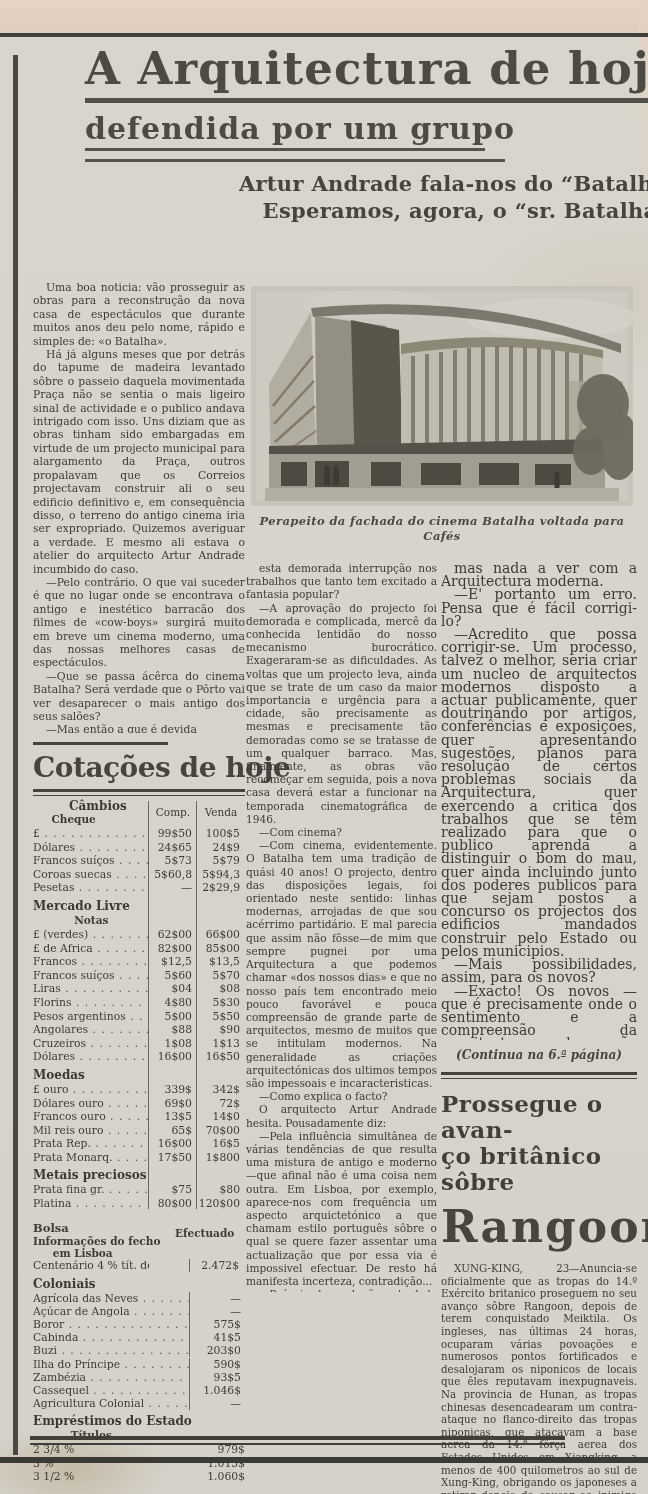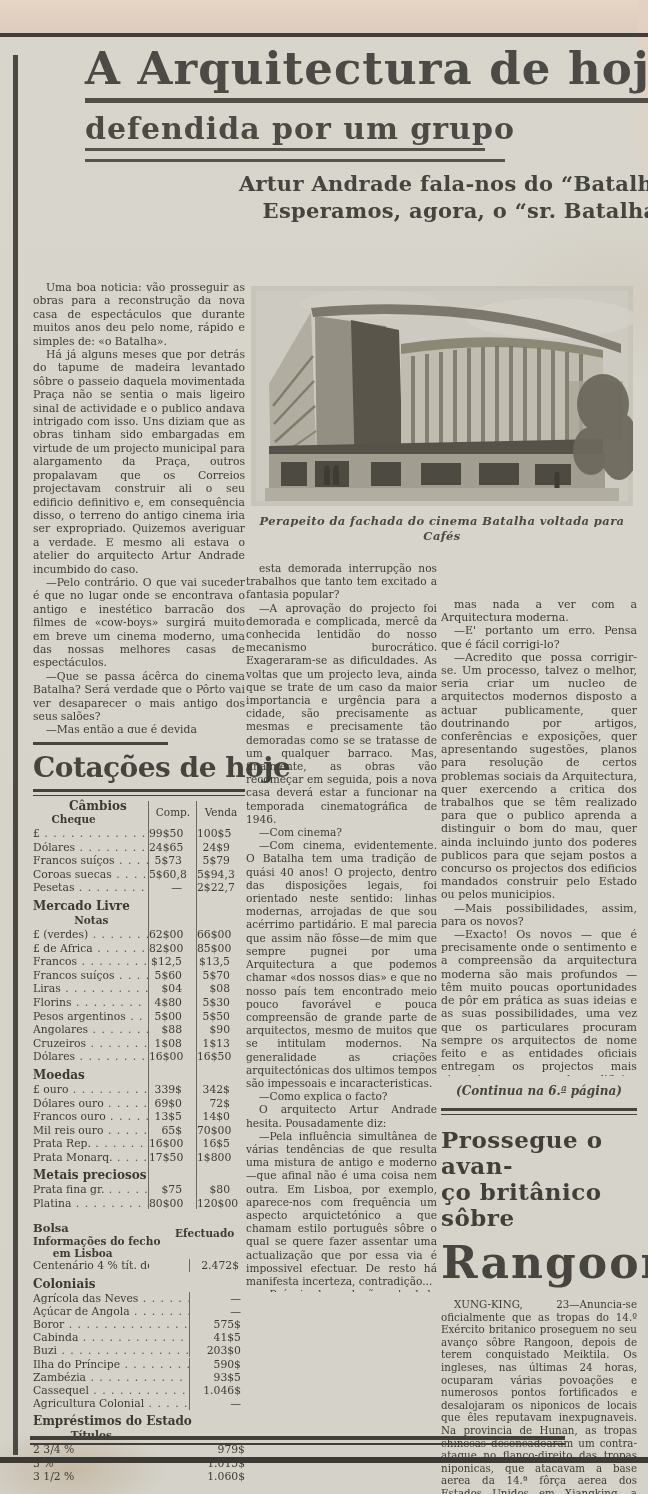--- a/index.html
+++ b/index.html
@@ -28,21 +28,21 @@
   .kicker{width:100%;text-align:right;font-size:21px;font-weight:bold;color:#45443e;
     line-height:27px;margin-top:8px;letter-spacing:.3px;}
 
   
   .newsp p{margin:0;text-indent:13px;text-align:justify;}
   .col1-article{height:452px;overflow:hidden;font-size:10.8px;line-height:13.4px;}
   .col-left{position:absolute;left:33px;top:281px;width:212px;}
   .col-mid{position:absolute;left:246px;top:562px;width:191px;height:730px;overflow:hidden;
     font-size:10.6px;line-height:13.2px;}
   .col-right{position:absolute;left:441px;top:562px;width:196px;}
-  .col3-article{height:478px;overflow:hidden;font-size:11px;line-height:13.2px;margin-top:36px;}
+  .col3-article{height:478px;overflow:hidden;font-size:14px;line-height:13.2px;}
   .continuation{font-style:italic;text-align:center;font-size:12px;margin-top:8px;font-weight:bold;color:#46453f;}
 
   
   .figure-wrap{position:absolute;left:251px;top:286px;width:382px;}
   .figure-wrap svg{display:block;}
   .caption{margin-top:8px;text-align:center;font-style:italic;font-weight:bold;
     font-size:11.5px;line-height:15px;color:#4a4943;letter-spacing:.4px;}
 
   
   .pre-cot-rule{width:135px;height:3px;background:#45443e;margin:9px 0 6px 0;}
@@ -55,21 +55,21 @@
   .tbl-head2{display:flex;align-items:center;margin-bottom:2px;}
   .tbl-head2 .h-left{flex:1;}
   .h-heading{font-weight:bold;font-size:12px;color:#3b3a34;margin-left:36px;}
   .h-sub{font-weight:bold;font-size:10.5px;text-align:center;width:70%;}
   .h-col{width:48px;text-align:center;font-size:10.5px;}
   .sec-head{font-weight:bold;font-size:12px;margin:4px 0 1px 0;color:#3b3a34;}
   .sec-sub{font-weight:bold;font-size:10.5px;text-align:center;width:55%;margin-bottom:2px;}
   .qrow{display:flex;align-items:baseline;height:13.6px;}
   .qrow .cell-0{flex:1;white-space:nowrap;overflow:hidden;}
   .qrow .cell-0::after{content:' . . . . . . . . . . . . . . . . . . .';letter-spacing:1px;color:#56544d;}
-  .qrow .cell-1,.qrow .cell-2{width:48px;flex:none;text-align:right;padding-right:15px;box-sizing:border-box;}
+  .qrow .cell-1,.qrow .cell-2{width:48px;flex:none;text-align:right;padding-right:5px;box-sizing:border-box;}
   
   .bolsa-head{display:flex;margin-top:10px;align-items:flex-start;}
   .bolsa-left{flex:1;}
   .bolsa-h{font-weight:bold;font-size:11.5px;}
   .bolsa-sub{font-weight:bold;font-size:10.5px;line-height:12px;}
   .bolsa-sub2{font-weight:bold;font-size:10.5px;text-align:center;width:70%;line-height:12px;}
   .bolsa-col{font-weight:bold;font-size:10.5px;width:70px;text-align:left;padding-top:6px;}
   .brow-wrap{position:relative;font-size:10.8px;}
   .brow{display:flex;align-items:baseline;height:14px;}
   .brow .cell-0{flex:1;white-space:nowrap;overflow:hidden;}
@@ -219,21 +219,21 @@
             <span class="cell cell-2">5$79</span>
           </div>
           <div class="qrow">
             <span class="cell cell-0">Coroas suecas</span>
             <span class="cell cell-1">5$60,8</span>
             <span class="cell cell-2">5$94,3</span>
           </div>
           <div class="qrow">
             <span class="cell cell-0">Pesetas</span>
             <span class="cell cell-1">—</span>
-            <span class="cell cell-2">2$22,7</span>
+            <span class="cell cell-2">2$29,9</span>
           </div>
         </div>
 
       <div class="sec-head">Mercado Livre</div>
       <div class="sec-sub">Notas</div>
       <div>
           <div class="qrow">
             <span class="cell cell-0">£ (verdes)</span>
             <span class="cell cell-1">62$00</span>
             <span class="cell cell-2">66$00</span>

